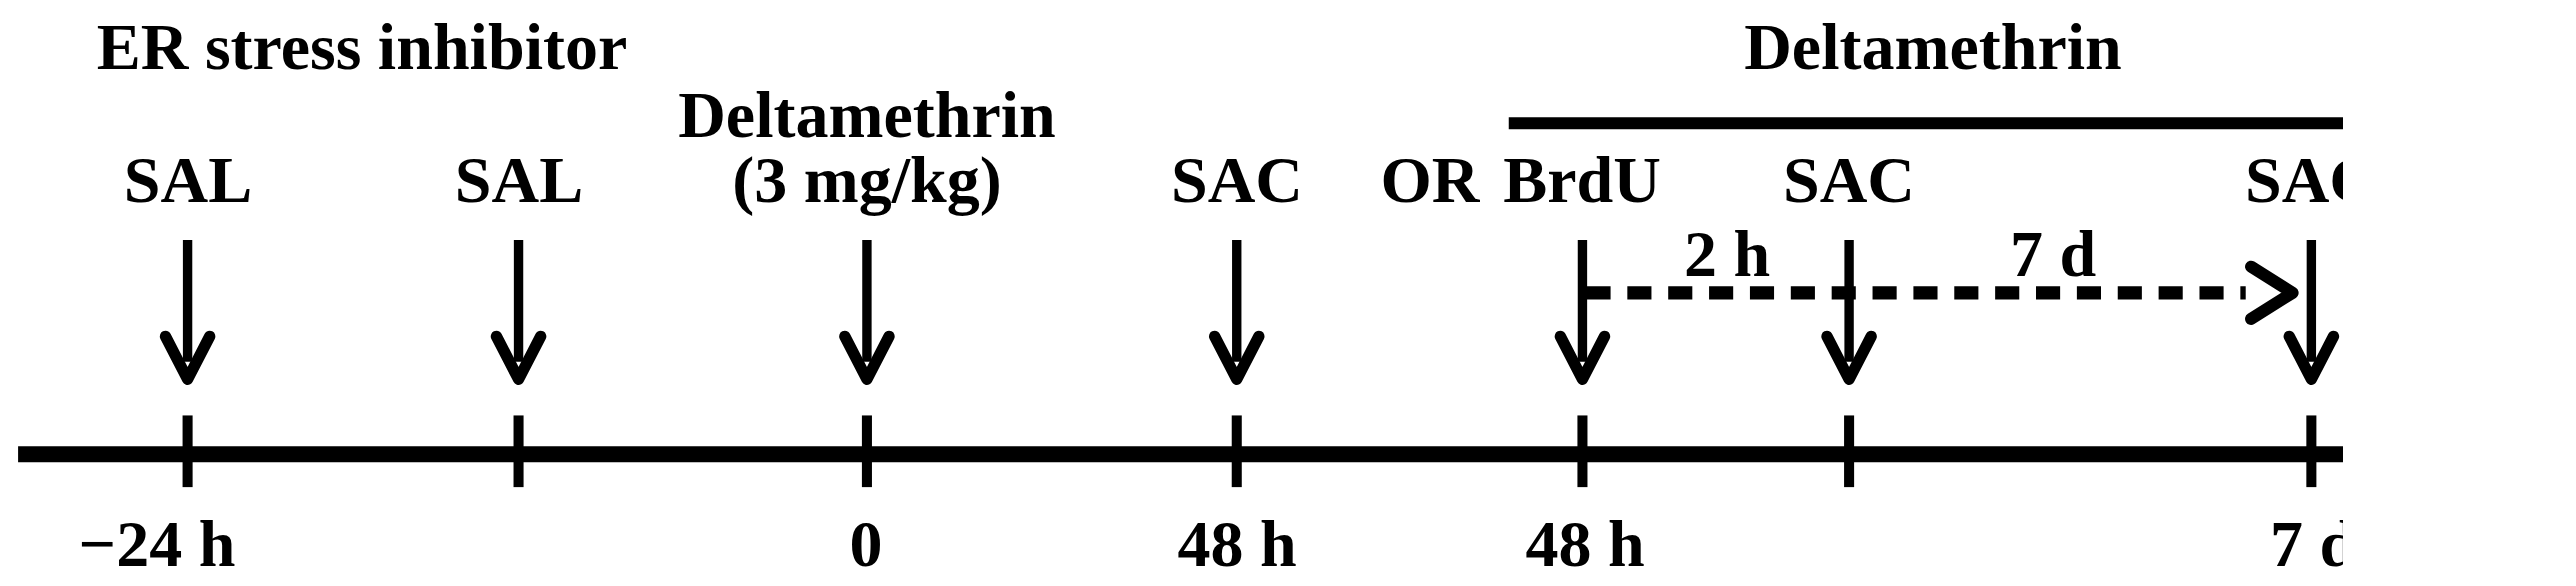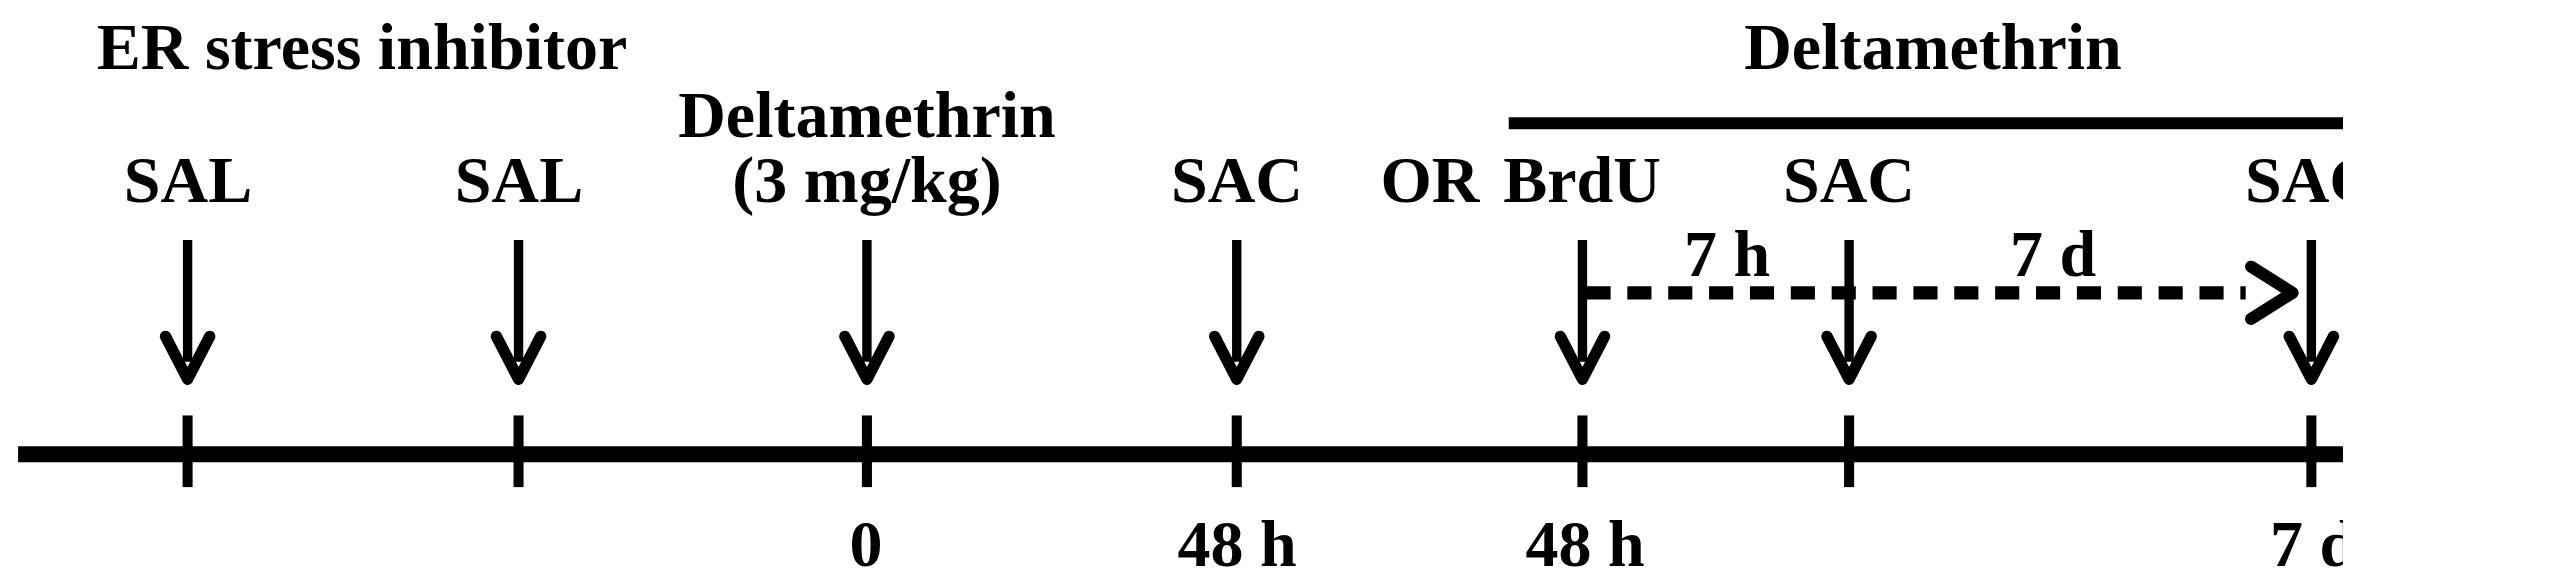--- a/index.html
+++ b/index.html
@@ -57,20 +57,21 @@
     <div class="lbl" style="left: 1933px; top: 14px;">Deltamethrin</div>
     <div class="lbl" style="left: 188px; top: 147px;">SAL</div>
     <div class="lbl" style="left: 519px; top: 147px;">SAL</div>
     <div class="lbl" style="left: 867px; top: 82px;">Deltamethrin</div>
     <div class="lbl" style="left: 867px; top: 147px; font-family: Liberation Serif, serif;">(3 mg/kg)</div>
     <div class="lbl" style="left: 1237px; top: 147px;">SAC</div>
     <div class="lbl" style="left: 1582px; top: 147px;">BrdU</div>
     <div class="lbl" style="left: 1849px; top: 147px;">SAC</div>
     <div class="lbl" style="left: 2311px; top: 147px;">SAC</div>
     <div class="lbl" style="left: 1430px; top: 147px;">OR</div>
-    <div class="lbl" style="left: 1727px; top: 221px;">7 h</div>
+    <div class="lbl" style="left: 1727px; top: 221px;">2 h</div>
     <div class="lbl" style="left: 2053px; top: 221px;">7 d</div>
+    <div class="lbl" style="left: 157px; top: 511px;">−24 h</div>
     <div class="lbl" style="left: 866px; top: 511px;">0</div>
     <div class="lbl" style="left: 1237px; top: 511px;">48 h</div>
     <div class="lbl" style="left: 1585px; top: 511px;">48 h</div>
     <div class="lbl" style="left: 2313px; top: 511px;">7 d</div>
   </div>
 
 
 </body></html>

